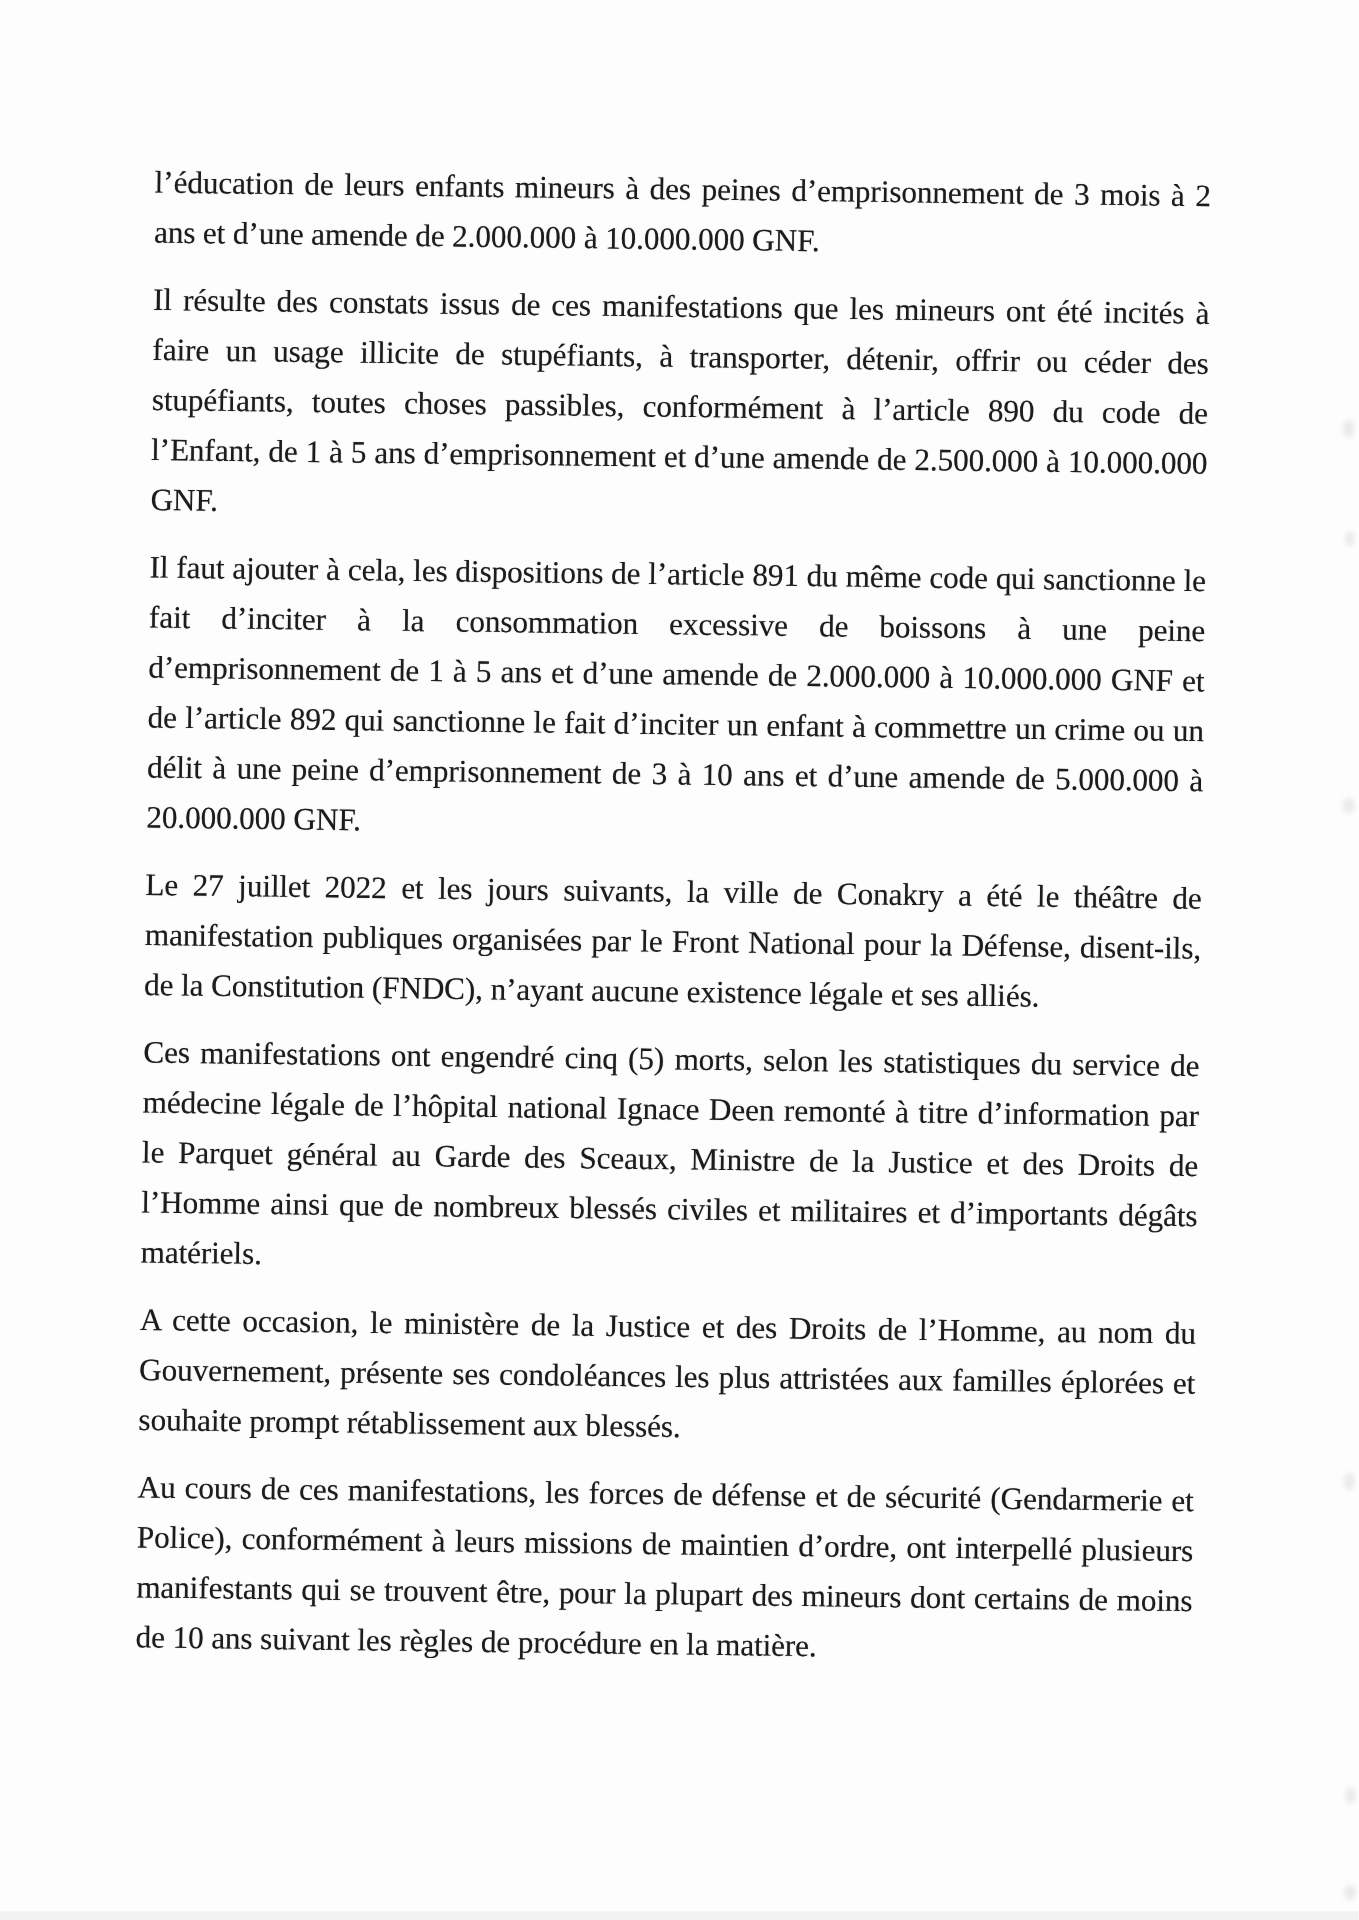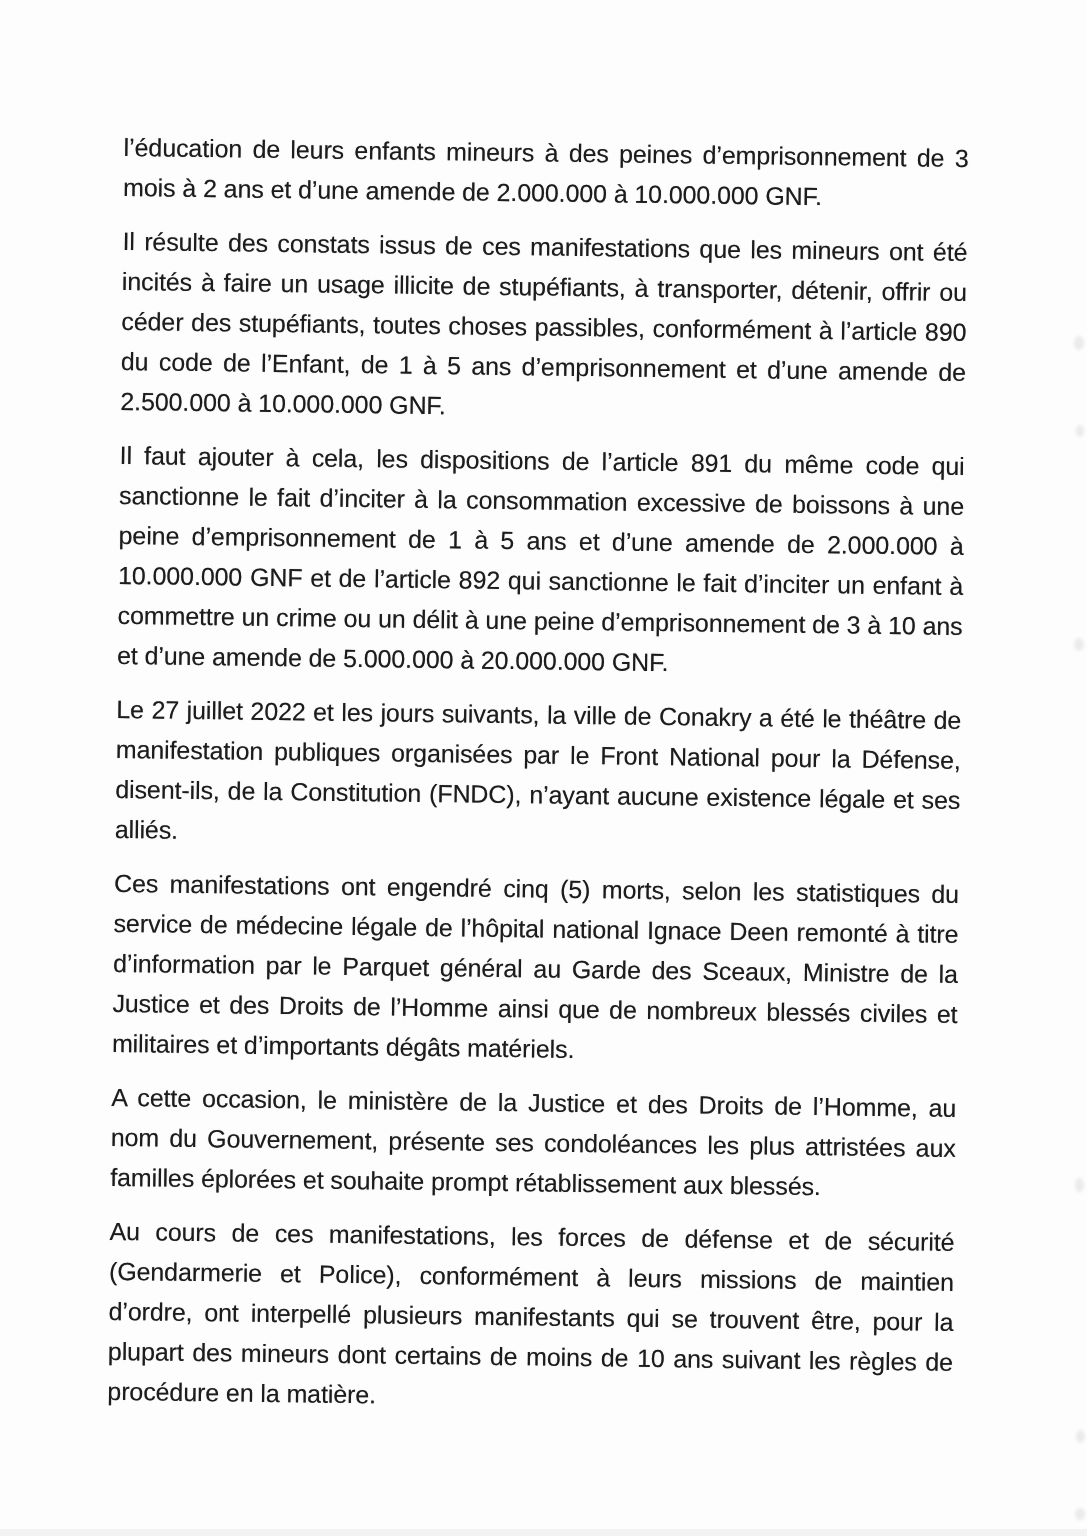--- a/index.html
+++ b/index.html
@@ -6,21 +6,21 @@
     margin: 0;
     padding: 0;
     background: #ffffff;
   }
   .page {
     position: relative;
     width: 1087px;
     height: 1536px;
     background: #fdfdfd;
     overflow: hidden;
-    font-family: Liberation Sans, sans-serif;
+    font-family: Liberation Serif, serif;
   }
   .content {
     position: absolute;
     top: 127px;
     left: 124px;
     width: 845px;
     transform: rotate(0.75deg);
     transform-origin: 0 0;
     color: #1c1c1c;
     font-size: 25px;

